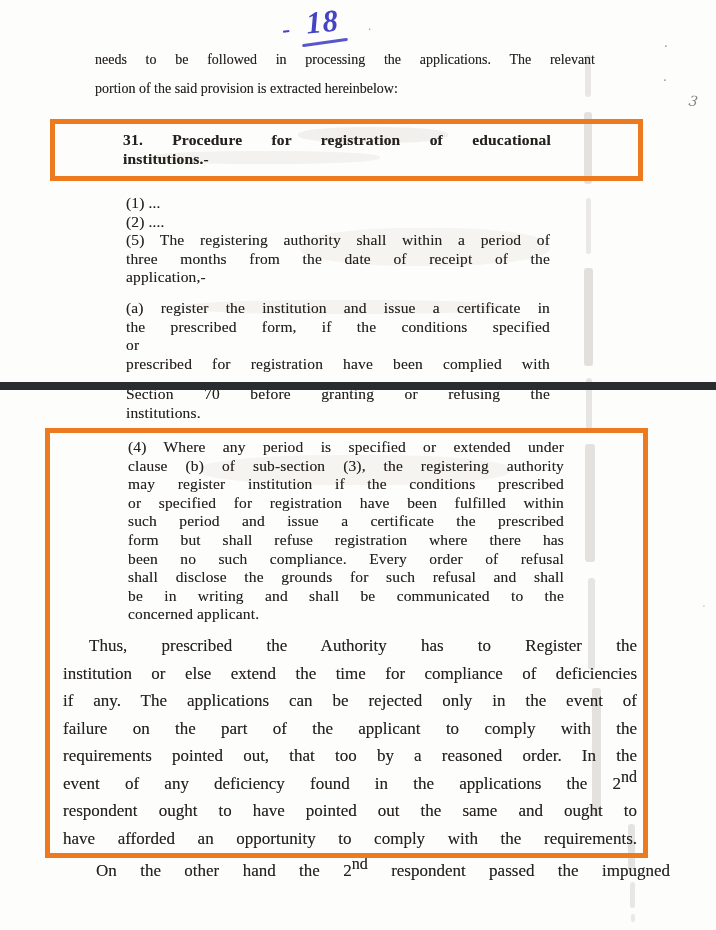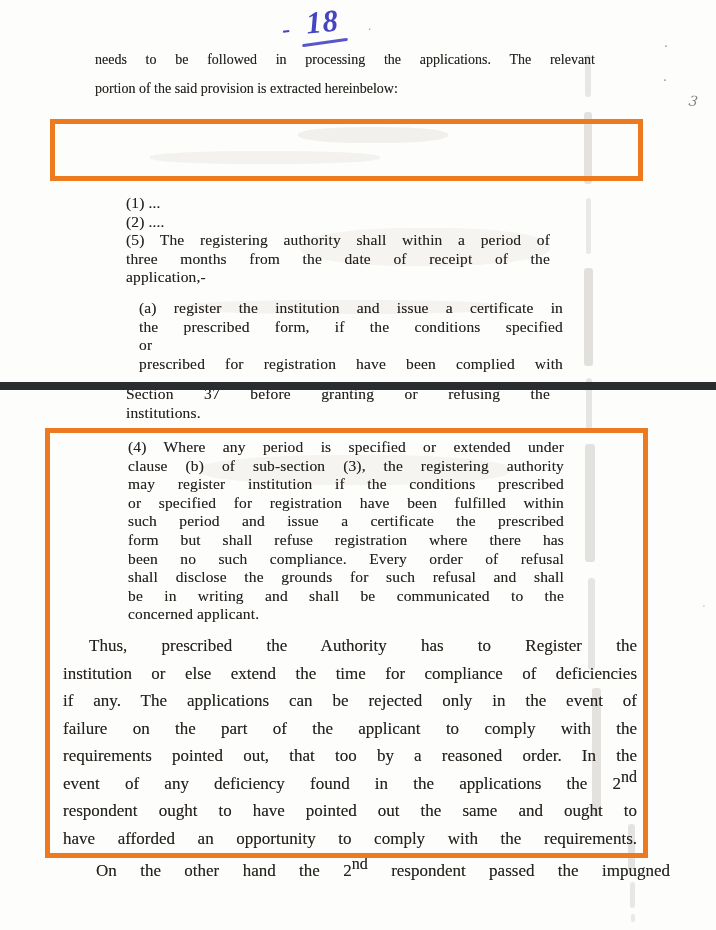--- a/index.html
+++ b/index.html
@@ -34,21 +34,21 @@
 
   
   .heading{left:123px;top:131px;width:428px;font-size:15.5px;line-height:18.5px;
            font-weight:bold;letter-spacing:.2px;z-index:1;}
   .heading .line{height:18.5px;}
 
   
   .quote{font-size:15.5px;line-height:18.6px;letter-spacing:.15px;z-index:1;}
   .quote .line{height:18.6px;}
   .q123{left:126px;top:194px;width:424px;}
-  .qa{left:126px;top:299px;width:424px;margin-left:13px;}
+  .qa{left:126px;top:299px;width:424px;}
   .seamtext{left:126px;top:385px;width:424px;}
   .clause4{left:128px;top:438px;width:436px;}
 
   
   .seam-bar{left:0;top:382px;width:716px;height:8px;background:var(--seam-bar,#2a2d2f);z-index:3;}
 
   
   .commentary{left:63px;top:632px;width:574px;font-size:17px;line-height:27.5px;z-index:1;}
   .commentary .line{height:27.5px;}
   .part-first .line:first-child{text-indent:26px;}
@@ -121,40 +121,44 @@
   <span class="mark m2">·</span>
   <span class="mark m3">3</span>
   <span class="mark m4">·</span>
 
   <div class="abs txt intro">
       <div class="line">needs to be followed in processing the applications. The relevant</div>
       <div class="line left">portion of the said provision is extracted hereinbelow:</div>
     </div>
 
   <div class="abs hbox box1"></div>
+  <div class="abs txt heading">
+      <div class="line">31. Procedure for registration of educational</div>
+      <div class="line left">institutions.-</div>
+    </div>
 
   <div class="abs txt quote q123">
       <div class="line left">(1) ...</div>
       <div class="line left">(2) ....</div>
       <div class="line">(5) The registering authority shall within a period of</div>
       <div class="line">three months from the date of receipt of the</div>
       <div class="line left">application,-</div>
     </div>
 
   <div class="abs txt quote qa">
       <div class="line">(a) register the institution and issue a certificate in</div>
       <div class="line">the prescribed form, if the conditions specified</div>
       <div class="line left">or</div>
       <div class="line">prescribed for registration have been complied with</div>
     </div>
 
   <div class="abs seam-bar"></div>
 
   <div class="abs txt quote seamtext">
-      <div class="line">Section 37 before granting or refusing the</div>
+      <div class="line">Section 70 before granting or refusing the</div>
       <div class="line left">institutions.</div>
     </div>
 
   <div class="abs hbox box2"></div>
 
   <div class="abs txt quote clause4">
       <div class="line">(4) Where any period is specified or extended under</div>
       <div class="line">clause (b) of sub-section (3), the registering authority</div>
       <div class="line">may register institution if the conditions prescribed</div>
       <div class="line">or specified for registration have been fulfilled within</div>

